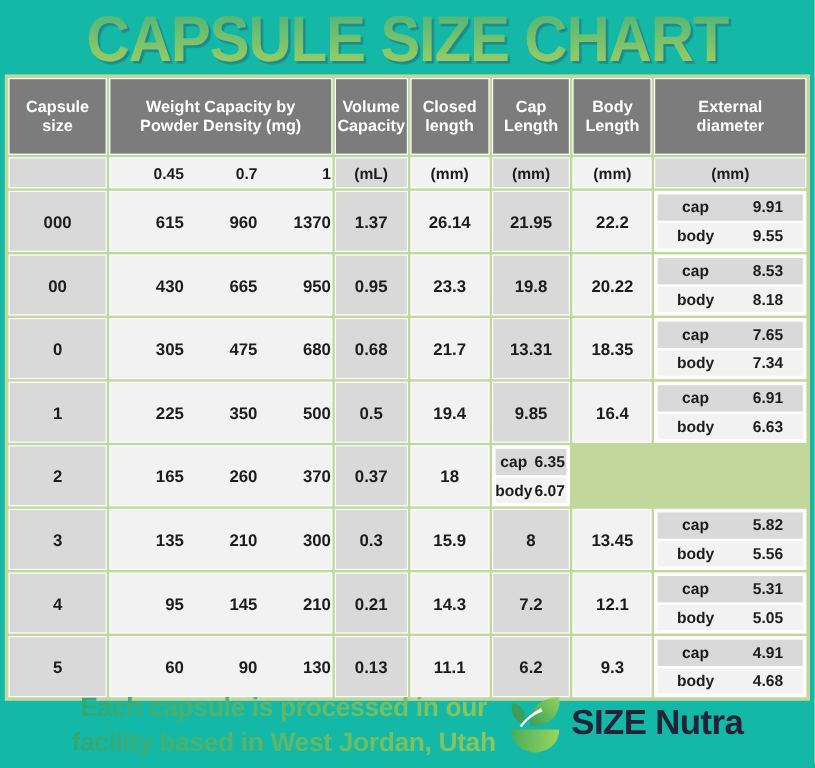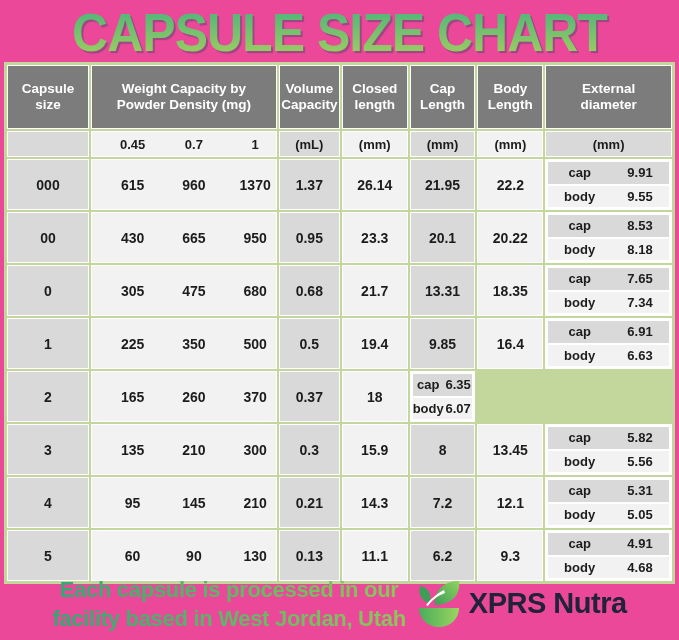--- a/index.html
+++ b/index.html
@@ -1,17 +1,17 @@
 <!DOCTYPE html>
 <html style="--border-green: #c3d69b; --header-gray: #7c7c7c; --cell-gray: #d9d9d9; --cell-white: #f2f2f2; --title-top: #47b37c; --title-bottom: #a6d05e; --tag-left: #2fa874; --tag-right: #8fc75a; --brand-navy: #20233a; --leaf-dark: #3c9e57; --leaf-light: #90d45f; --bowl-dark: #4aad5b; --bowl-light: #9ad65f;"><head>
 <meta charset="utf-8">
 <style>
   html,body { margin:0; padding:0; background:#ffffff; }
   body { width:679px; height:640px; font-family:"Liberation Sans", sans-serif; }
-  .page { position:relative; width:679px; height:640px; overflow:hidden; background:#ec4899; }
+  .page { position:relative; width:679px; height:640px; overflow:hidden; background:#14b8a6; }
 
   
   .title {
     margin:0; padding-top:1px; text-align:center;
     font-size:50px; font-weight:900; letter-spacing:-1px; line-height:58px;
     transform:scaleY(1.08); transform-origin:top center;
     background:linear-gradient(180deg, var(--title-top,#47b37c) 8%, var(--title-bottom,#a6d05e) 95%);
     -webkit-background-clip:text; background-clip:text; color:transparent;
     filter:drop-shadow(2px 2px 0.5px rgba(45,70,95,0.40));
   }
@@ -34,21 +34,21 @@
   }
   .hcell {
     background:var(--header-gray,#7c7c7c); color:#ffffff;
     white-space:pre-line; font-size:13.5px; line-height:16px;
   }
   .subheader-row .cell { font-size:13px; }
   .gray { background:var(--cell-gray,#d9d9d9); }
   .white { background:var(--cell-white,#f2f2f2); }
 
   .weight-cell { display:grid; grid-template-columns:1fr 1fr 1fr; align-items:center; justify-content:stretch; }
-  .weight-cell span { text-align:center; display:block;padding-left:20px; }
+  .weight-cell span { text-align:right; display:block;padding-left:20px; }
 
   .ext-pair {
     background:#ffffff; display:grid; grid-template-rows:1fr 1fr;
     gap:2px; padding:2px; box-shadow:0 0 0 1px #ffffff;
   }
   .sub { display:flex; align-items:center; font-size:13px; font-weight:bold; color:#1c1c1c; }
   .sub-lbl { flex:0 0 52%; text-align:center; }
   .sub-val { flex:1 1 auto; text-align:center; }
 
   
@@ -134,21 +134,21 @@
 
     <div class="t-row data-row">
       <div class="cell gray">00</div>
       <div class="cell white weight-cell">
         <span>430</span>
         <span>665</span>
         <span>950</span>
       </div>
       <div class="cell gray">0.95</div>
       <div class="cell white">23.3</div>
-      <div class="cell gray">20.1</div>
+      <div class="cell gray">19.8</div>
       <div class="cell white">20.22</div>
       <div class="ext-pair">
         <div class="sub gray">
           <span class="sub-lbl">cap</span>
           <span class="sub-val">8.53</span>
         </div>
         <div class="sub white">
           <span class="sub-lbl">body</span>
           <span class="sub-val">8.18</span>
         </div>
@@ -307,17 +307,17 @@
           <linearGradient id="leafGrad" x1="0" y1="1" x2="1" y2="0">
             <stop offset="0" style="stop-color:var(--leaf-dark,#3c9e57)"></stop>
             <stop offset="1" style="stop-color:var(--leaf-light,#90d45f)"></stop>
           </linearGradient>
         </defs>
         <path d="M3 30 h40 c0 11 -9 19 -20 19 c-11 0 -20 -8 -20 -19 z" fill="url(#bowlGrad)"></path>
         <path d="M13 25 C5 23 2 15 4 8 C12 9 16 16 14 25 Z" fill="var(--leaf-dark,#3c9e57)"></path>
         <path d="M19 27 C17 13 28 3 43 3 C45 18 34 27 19 27 Z" fill="url(#leafGrad)"></path>
         <path d="M10 27 C14 22 20 16 28 12 L29 15 C21 18 15 23 12 28 Z" fill="#ffffff"></path>
       </svg>
-      <span class="brand-name">XPRS Nutra</span>
+      <span class="brand-name">SIZE Nutra</span>
     </div>
   </div>
 
 </div>
 
 </body></html>

